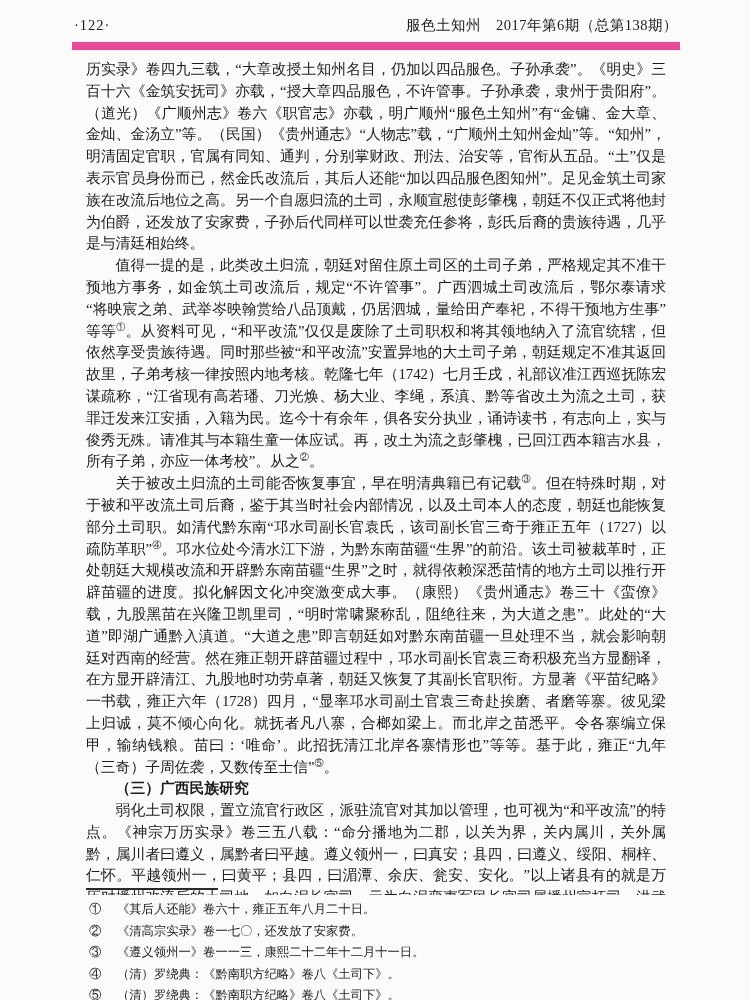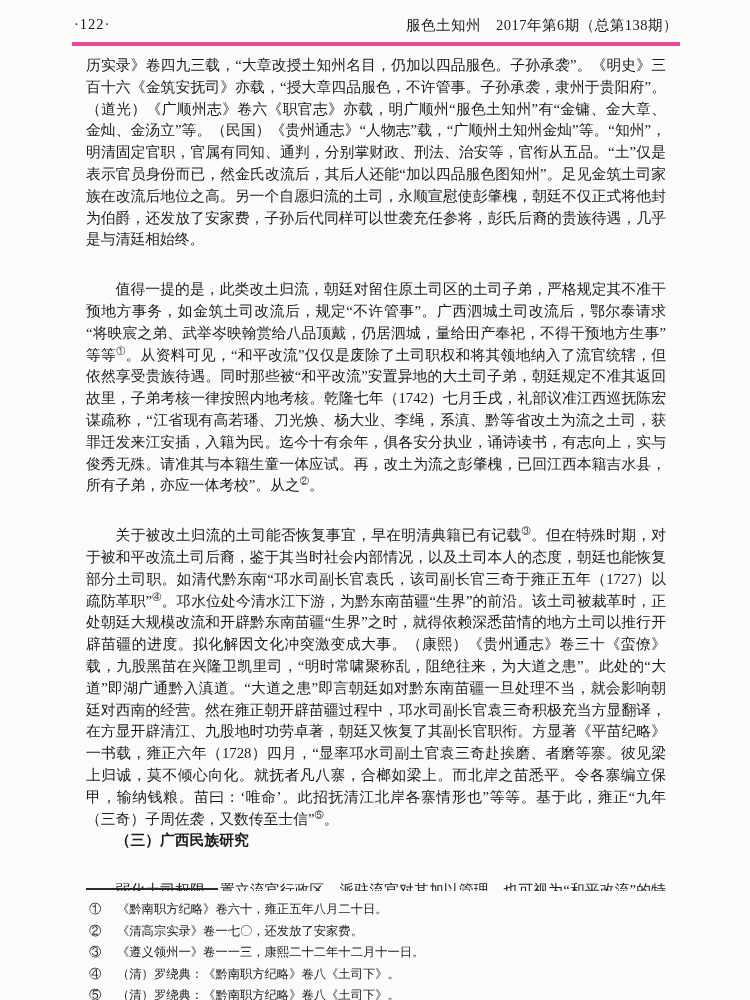--- a/index.html
+++ b/index.html
@@ -12,38 +12,38 @@
   }
   .page {
     box-sizing: border-box;
     width: 750px; height: 1000px;
     padding: 16px 84px 0 86px;
     position: relative;
   }
   .page-header {
     display: flex;
     justify-content: space-between;
-    align-items: flex-start;
+    align-items: center;
     font-size: 14.5px;
     margin: 0 -14px;
     padding: 0 2px 7px 2px;
-    border-bottom: 4px solid #ec4899;
+    border-bottom: 8px solid #ec4899;
   }
   .page-number { letter-spacing: 1px; }
   .journal-title { letter-spacing: 0.5px; }
   .article-body {
     margin-top: 9px;
     height: 836px;
     overflow: hidden;
     font-size: 14.8px;
     line-height: 21.8px;
     text-align: justify;
   }
   .para { margin: 0; }
-  .para.indent { text-indent: 2em; margin-top: 28px; }
+  .para.indent { text-indent: 2em; }
   .para.heading { text-indent: 2em; font-weight: bold; }
   .article-body sup {
     font-size: 0.62em;
     vertical-align: super;
     line-height: 0;
   }
   .footnotes {
     position: absolute;
     left: 86px; right: 84px;
     top: 888px;
@@ -80,21 +80,21 @@
     <p class="para indent">值得一提的是，此类改土归流，朝廷对留住原土司区的土司子弟，严格规定其不准干预地方事务，如金筑土司改流后，规定“不许管事”。广西泗城土司改流后，鄂尔泰请求“将映宸之弟、武举岑映翰赏给八品顶戴，仍居泗城，量给田产奉祀，不得干预地方生事”等等<sup>①</sup>。从资料可见，“和平改流”仅仅是废除了土司职权和将其领地纳入了流官统辖，但依然享受贵族待遇。同时那些被“和平改流”安置异地的大土司子弟，朝廷规定不准其返回故里，子弟考核一律按照内地考核。乾隆七年（1742）七月壬戌，礼部议准江西巡抚陈宏谋疏称，“江省现有高若璠、刀光焕、杨大业、李绳，系滇、黔等省改土为流之土司，获罪迁发来江安插，入籍为民。迄今十有余年，俱各安分执业，诵诗读书，有志向上，实与俊秀无殊。请准其与本籍生童一体应试。再，改土为流之彭肇槐，已回江西本籍吉水县，所有子弟，亦应一体考校”。从之<sup>②</sup>。</p>
     <p class="para indent">关于被改土归流的土司能否恢复事宜，早在明清典籍已有记载<sup>③</sup>。但在特殊时期，对于被和平改流土司后裔，鉴于其当时社会内部情况，以及土司本人的态度，朝廷也能恢复部分土司职。如清代黔东南“邛水司副长官袁氏，该司副长官三奇于雍正五年（1727）以疏防革职”<sup>④</sup>。邛水位处今清水江下游，为黔东南苗疆“生界”的前沿。该土司被裁革时，正处朝廷大规模改流和开辟黔东南苗疆“生界”之时，就得依赖深悉苗情的地方土司以推行开辟苗疆的进度。拟化解因文化冲突激变成大事。（康熙）《贵州通志》卷三十《蛮僚》载，九股黑苗在兴隆卫凯里司，“明时常啸聚称乱，阻绝往来，为大道之患”。此处的“大道”即湖广通黔入滇道。“大道之患”即言朝廷如对黔东南苗疆一旦处理不当，就会影响朝廷对西南的经营。然在雍正朝开辟苗疆过程中，邛水司副长官袁三奇积极充当方显翻译，在方显开辟清江、九股地时功劳卓著，朝廷又恢复了其副长官职衔。方显著《平苗纪略》一书载，雍正六年（1728）四月，“显率邛水司副土官袁三奇赴挨磨、者磨等寨。彼见梁上归诚，莫不倾心向化。就抚者凡八寨，合榔如梁上。而北岸之苗悉平。令各寨编立保甲，输纳钱粮。苗曰：‘唯命’。此招抚清江北岸各寨情形也”等等。基于此，雍正“九年（三奇）子周佐袭，又数传至士信”<sup>⑤</sup>。</p>
     <p class="para heading">（三）广西民族研究</p>
     <p class="para indent">弱化土司权限，置立流官行政区，派驻流官对其加以管理，也可视为“和平改流”的特点。《神宗万历实录》卷三五八载：“命分播地为二郡，以关为界，关内属川，关外属黔，属川者曰遵义，属黔者曰平越。遵义领州一，曰真安；县四，曰遵义、绥阳、桐梓、仁怀。平越领州一，曰黄平；县四，曰湄潭、余庆、瓮安、安化。”以上诸县有的就是万历对播州改流后的土司地，如白泥长官司，元为白泥蛮夷军民长官司属播州宣抚司。洪武十七年（1384）改置白泥长官司，万历二十九年（1601）省入余庆县。草塘安抚司，元为旧州草塘蛮夷军民长官司属播州宣抚司。洪武十七年</p>
   </div>
 
   <div class="footnotes">
     <hr class="footnote-separator">
     <div class="footnote-item">
       <span class="footnote-marker">①</span>
-      <span class="footnote-text">《黔南职方纪略》卷六十，雍正五年八月二十日。</span>
+      <span class="footnote-text">《其后人还能》卷六十，雍正五年八月二十日。</span>
     </div>
     <div class="footnote-item">
       <span class="footnote-marker">②</span>
       <span class="footnote-text">《清高宗实录》卷一七〇，还发放了安家费。</span>
     </div>
     <div class="footnote-item">
       <span class="footnote-marker">③</span>
       <span class="footnote-text">《遵义领州一》卷一一三，康熙二十二年十二月十一日。</span>
     </div>
     <div class="footnote-item">

